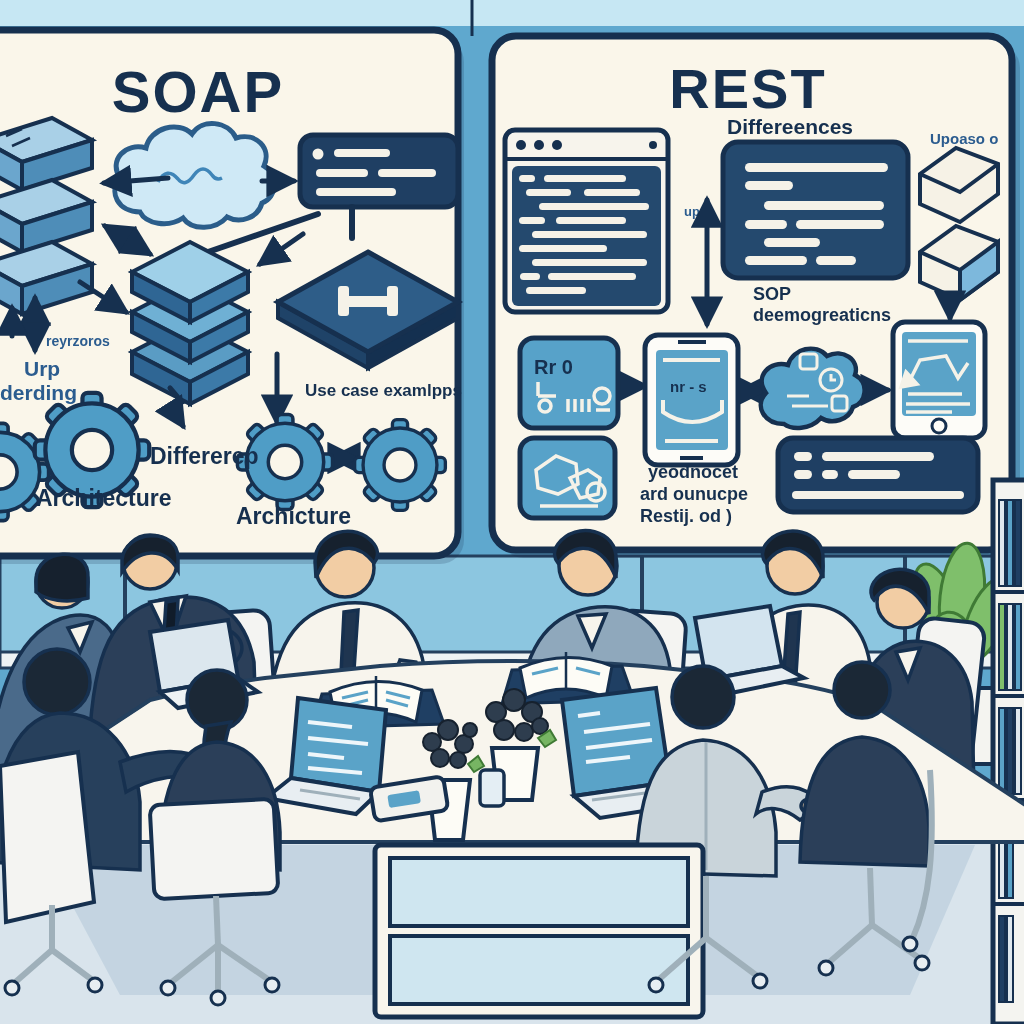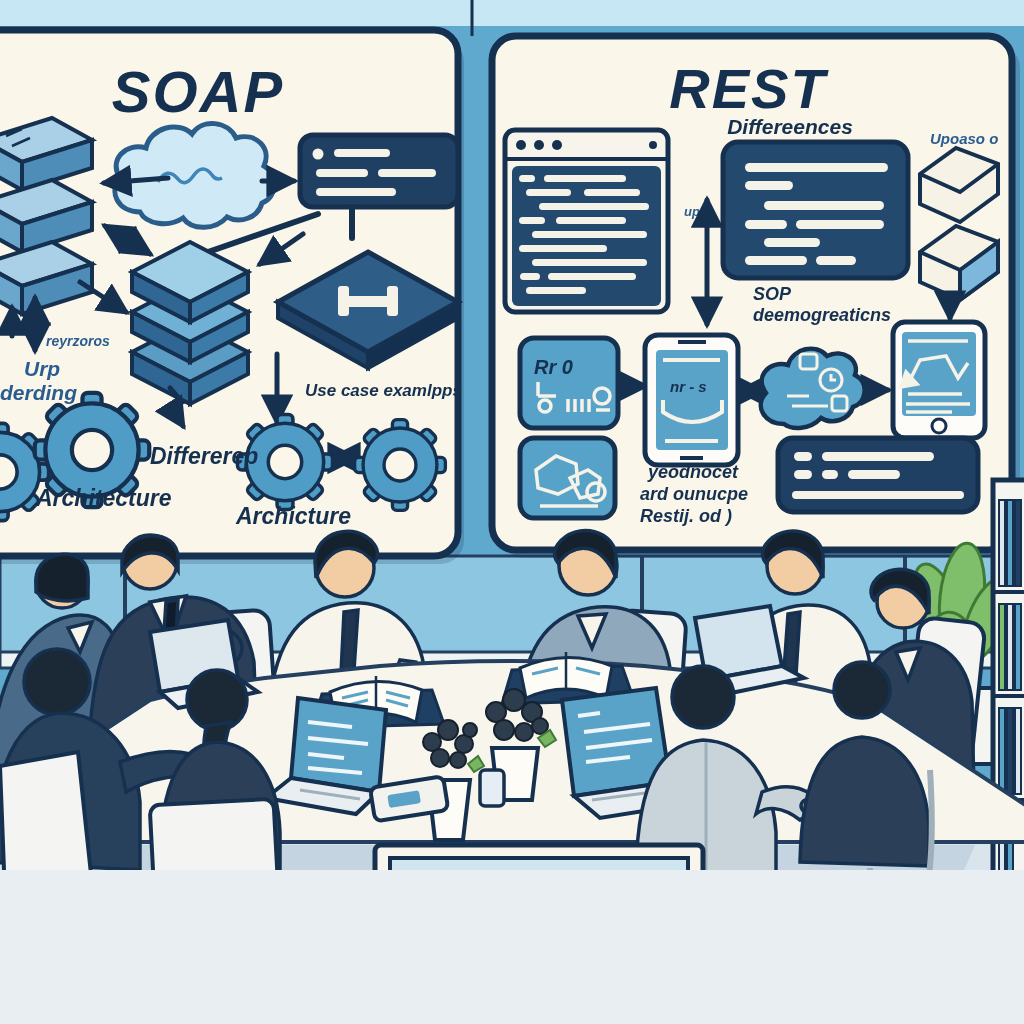--- a/index.html
+++ b/index.html
@@ -1,16 +1,16 @@
 <!DOCTYPE html>
 <html><head>
 <meta charset="utf-8">
 <style>
   html,body{margin:0;padding:0;background:#e8eef2;}
-  .stage{width:1024px;height:870px;position:relative;overflow:hidden;font-style:italic;}
+  .stage{width:1024px;height:1024px;position:relative;overflow:hidden;}
   svg{display:block;}
   text{font-family:"Liberation Sans","DejaVu Sans",sans-serif;fill:#16304f;}
   .title{font-weight:bold;letter-spacing:2px;}
   .lbl{font-weight:bold;}
   .scribble{fill:#2b5c8f;font-weight:bold;}
 </style>
 </head>
 <body>
 
 <div class="stage">

